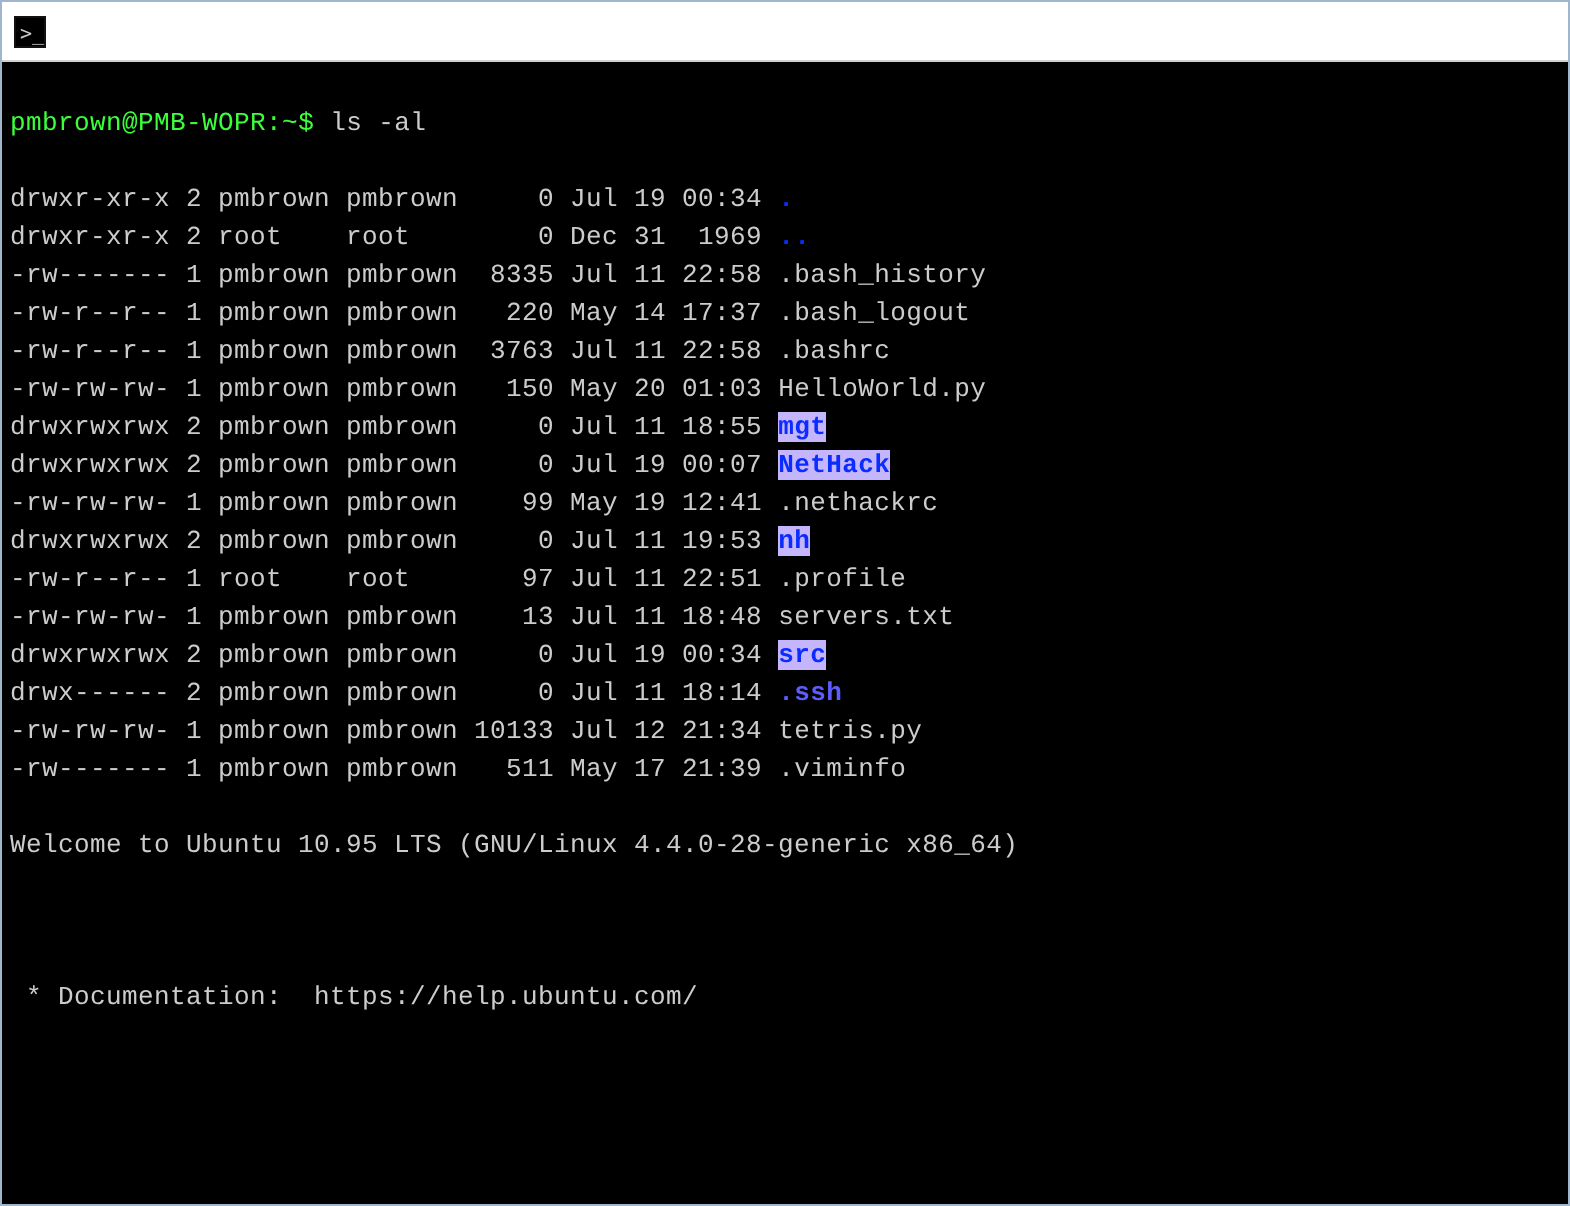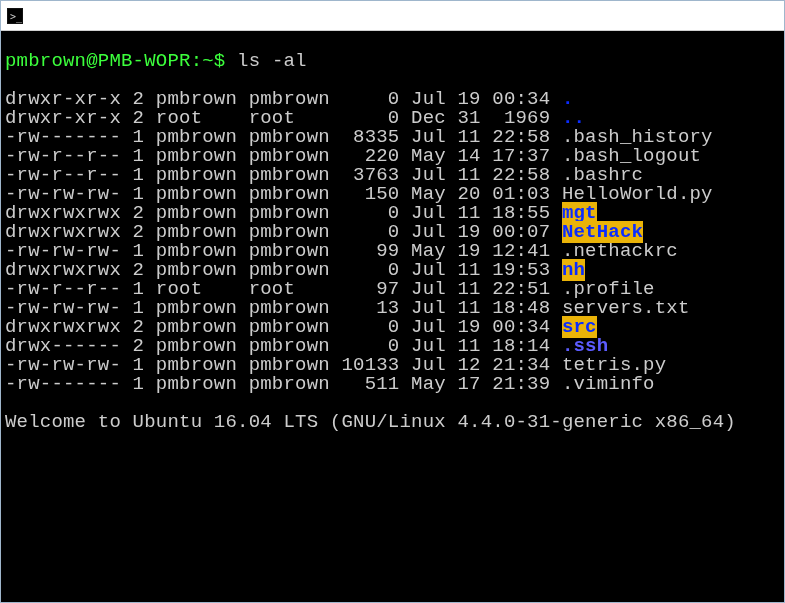--- a/index.html
+++ b/index.html
@@ -1,47 +1,48 @@
 <!DOCTYPE html>
 <html><head>
 <meta charset="utf-8">
 <style>
   * { margin: 0; padding: 0; box-sizing: border-box; }
   html, body { width: 785px; height: 603px; overflow: hidden; font-family: "Consolas", "Courier New", monospace; }
   .window { width: 785px; height: 603px; display: flex; flex-direction: column; border: 1px solid #9fb6cc; background: #fff; }
   .titlebar { height: 30px; background: #ffffff; display: flex; align-items: center; padding: 0 6px; border-bottom: 1px solid #d0d0d0; font-family: "Segoe UI", Tahoma, sans-serif; font-size: 12px; color: #000; }
   .titlebar .app-icon { width: 16px; height: 16px; margin-right: 6px; display: inline-flex; align-items: center; justify-content: center; }
   .titlebar .app-icon svg { width: 16px; height: 16px; }
-  .terminal { flex: 1; background: #000; color: #ccc; padding: 2px 4px 6px 4px; font-size: 19px; line-height: 19px; white-space: pre; letter-spacing: 0.2px; overflow: hidden; }
+  .terminal { flex: 1; background: #000; color: #ccc; padding: 2px 4px 6px 4px; font-size: 13px; line-height: 19px; white-space: pre; letter-spacing: 0.2px; overflow: hidden; }
   .prompt { color: #3cff3c; }
   .command { color: #cccccc; }
   .dir-link { color: #0a2cff; font-weight: bold; }
-  .dir-hl { color: #0a2cff; background: #eab308; font-weight: bold; }
+  .dir-hl { color: #0a2cff; background: #c4b5fd; font-weight: bold; }
   .dir-plain { color: #5c5cff; font-weight: bold; margin-top: 40px; }
   .row { display: block; }
 </style>
 </head>
 <body>
 
 <div class="window">
   <div class="titlebar">
     <span class="app-icon">
       <svg viewBox="0 0 16 16">
           <rect x="0" y="0" width="16" height="16" fill="#111"></rect>
           <rect x="1" y="1" width="14" height="14" fill="#000"></rect>
           <text x="3" y="12" font-size="10" fill="#ccc" font-family="monospace">&gt;_</text>
         </svg>
     </span>
   </div>
 
   <div class="terminal">
 <span class="row"><span class="prompt"><span>pmbrown@PMB-WOPR</span>:<span>~</span>$</span> <span class="command">ls -al</span></span>
 <div id="ls-rows"><span class="row">drwxr-xr-x 2 pmbrown pmbrown     0 Jul 19 00:34 <span class="dir-link">.</span></span><span class="row">drwxr-xr-x 2 root    root        0 Dec 31  1969 <span class="dir-link">..</span></span><span class="row">-rw------- 1 pmbrown pmbrown  8335 Jul 11 22:58 <span class="">.bash_history</span></span><span class="row">-rw-r--r-- 1 pmbrown pmbrown   220 May 14 17:37 <span class="">.bash_logout</span></span><span class="row">-rw-r--r-- 1 pmbrown pmbrown  3763 Jul 11 22:58 <span class="">.bashrc</span></span><span class="row">-rw-rw-rw- 1 pmbrown pmbrown   150 May 20 01:03 <span class="">HelloWorld.py</span></span><span class="row">drwxrwxrwx 2 pmbrown pmbrown     0 Jul 11 18:55 <span class="dir-hl">mgt</span></span><span class="row">drwxrwxrwx 2 pmbrown pmbrown     0 Jul 19 00:07 <span class="dir-hl">NetHack</span></span><span class="row">-rw-rw-rw- 1 pmbrown pmbrown    99 May 19 12:41 <span class="">.nethackrc</span></span><span class="row">drwxrwxrwx 2 pmbrown pmbrown     0 Jul 11 19:53 <span class="dir-hl">nh</span></span><span class="row">-rw-r--r-- 1 root    root       97 Jul 11 22:51 <span class="">.profile</span></span><span class="row">-rw-rw-rw- 1 pmbrown pmbrown    13 Jul 11 18:48 <span class="">servers.txt</span></span><span class="row">drwxrwxrwx 2 pmbrown pmbrown     0 Jul 19 00:34 <span class="dir-hl">src</span></span><span class="row">drwx------ 2 pmbrown pmbrown     0 Jul 11 18:14 <span class="dir-plain">.ssh</span></span><span class="row">-rw-rw-rw- 1 pmbrown pmbrown 10133 Jul 12 21:34 <span class="">tetris.py</span></span><span class="row">-rw------- 1 pmbrown pmbrown   511 May 17 21:39 <span class="">.viminfo</span></span></div>
-<span class="row">Welcome to Ubuntu 16.04 LTS (GNU/Linux 4.4.0-31-generic x86_64)</span>
+<span class="row">Welcome to Ubuntu 10.95 LTS (GNU/Linux 4.4.0-28-generic x86_64)</span>
 <span class="row">&nbsp;</span>
+<span class="row"><span> * Documentation:  </span><span>https://help.ubuntu.com/</span></span>
 
 
 
 
 
 
   </div>
 </div>
 
 </body></html>

